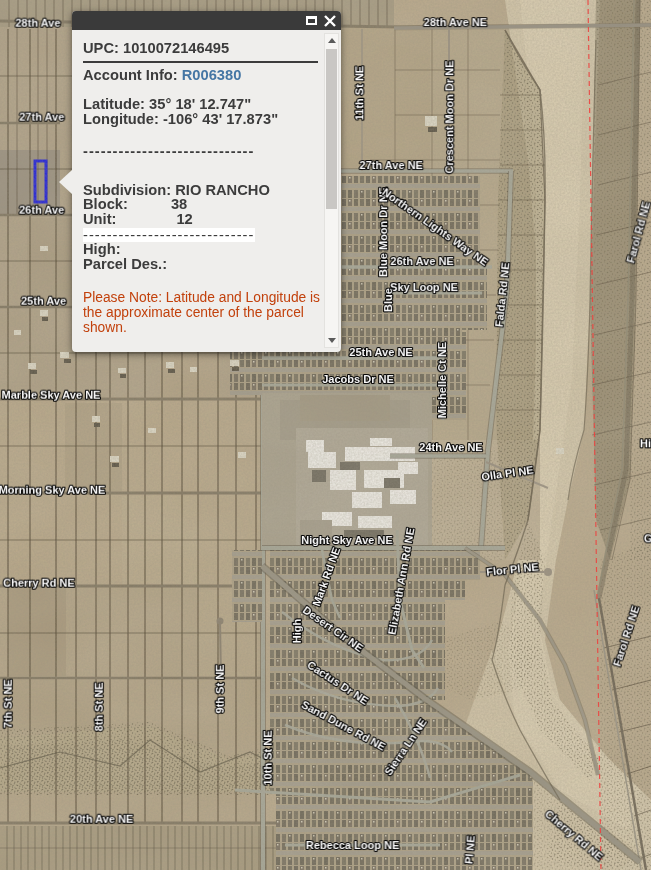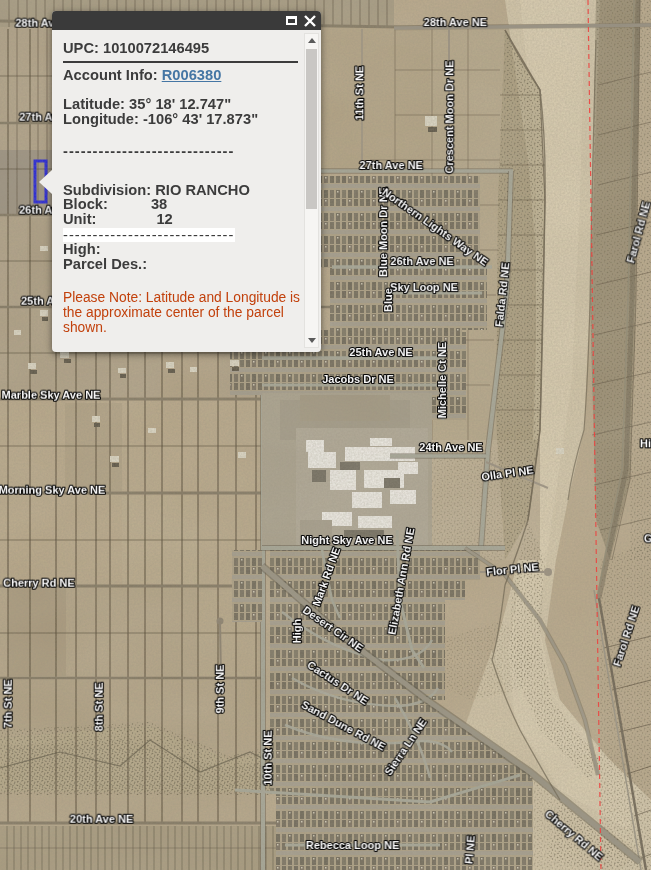--- a/index.html
+++ b/index.html
@@ -1,19 +1,19 @@
 <!DOCTYPE html>
 <html><head>
 <meta charset="utf-8">
 <style>
   html,body{margin:0;padding:0;background:#b2a184;}
   #stage{position:relative;width:651px;height:870px;overflow:hidden;font-family:"Liberation Sans",sans-serif;}
   #map{position:absolute;left:0;top:0;}
   .lbl{font-family:"Liberation Sans",sans-serif;font-weight:bold;font-size:11px;fill:#ffffff;stroke:#000000;stroke-width:2.2px;paint-order:stroke;stroke-linejoin:round;}
-  #popup{position:absolute;left:52px;top:11px;width:269px;height:341px;opacity:0.999;background:#efeeec;border-radius:4px;box-shadow:0 2px 7px rgba(0,0,0,.5);font-family:"Liberation Sans",sans-serif;}
+  #popup{position:absolute;left:72px;top:11px;width:269px;height:341px;opacity:0.999;background:#efeeec;border-radius:4px;box-shadow:0 2px 7px rgba(0,0,0,.5);font-family:"Liberation Sans",sans-serif;}
   #ptitle{height:19px;background:#3a3a3a;border-radius:4px 4px 0 0;position:relative;}
   #pbody{position:absolute;left:0;top:19px;right:0;bottom:0;overflow:hidden;color:#3c3c3c;font-weight:bold;font-size:14.7px;line-height:14.7px;}
   #ptext{position:absolute;left:11px;top:11px;width:235px;}
   .gap{height:14.7px;}
   .dash{letter-spacing:1.02px;}
 </style>
 </head>
 <body>
 <div id="stage">
 <svg id="map" width="651" height="870" viewBox="0 0 651 870">
@@ -421,21 +421,21 @@
         </svg>
   </div>
 
   <div id="pbody">
     <div id="ptext">
 
       <div>UPC: 1010072146495</div>
 
       <div style="border-top:2px solid #3c3c3c;margin:5px 0 5px 0;width:235px;"></div>
 
-      <div>Account Info: <span style="color:#4576a4;text-decoration:underline;">R006380</span></div>
+      <div>Account Info: <span style="color:#4576a4;">R006380</span></div>
       <div class="gap"></div>
 
       <div>Latitude: 35° 18' 12.747"</div>
 
       <div>Longitude: -106° 43' 17.873"</div>
       <div class="gap"></div>
 
       <div class="dash" style="margin-top:3px;margin-bottom:-3px;">-----------------------------</div>
       <div class="gap"></div>
 

